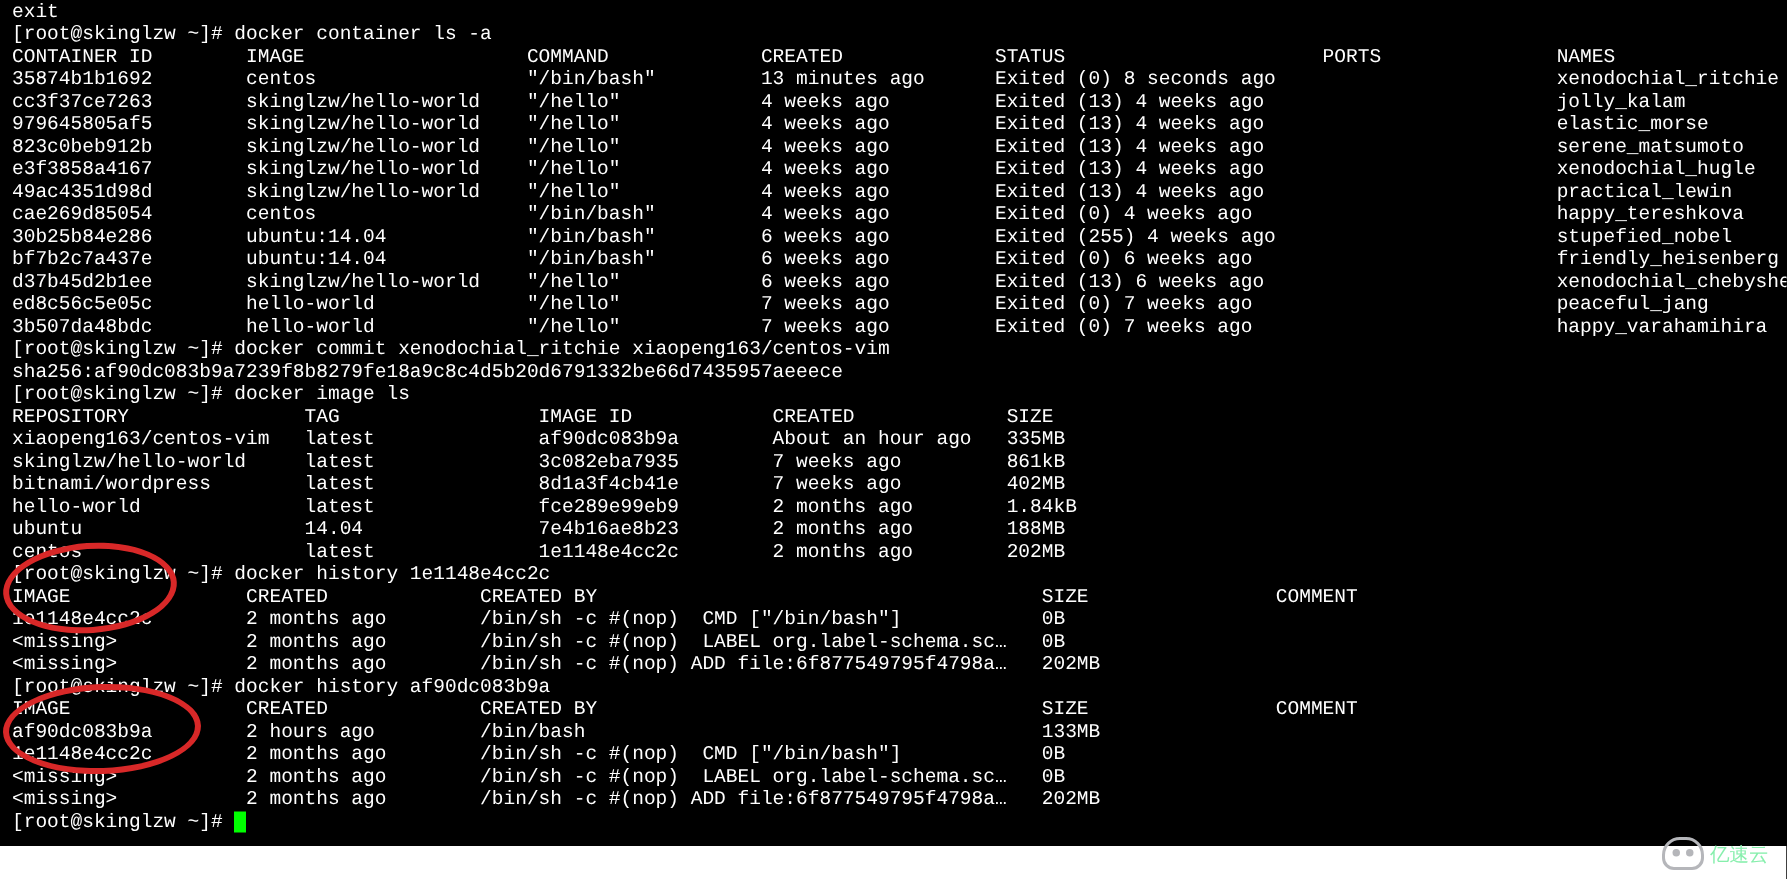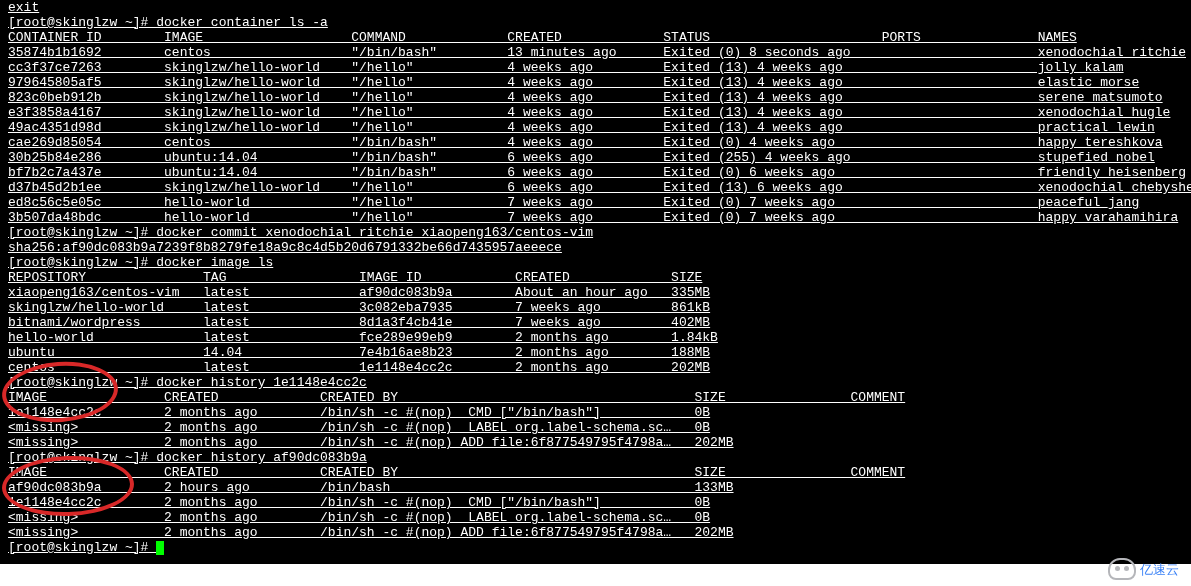--- a/index.html
+++ b/index.html
@@ -9,21 +9,21 @@
       font-family: "Consolas", "Courier New", monospace;
       font-size: 13px;
       line-height: 15px;
       width: 1191px;
       height: 586px;
       padding: 0 8px;
       position: relative;
       overflow: hidden;
     }
     .terminal { white-space: pre; }
-    .line { display: block; text-decoration: underline; }
+    .line { display: block; }
     .cursor {
       display: inline-block;
       width: 8px;
       height: 14px;
       background: #00ff00;
       vertical-align: middle;
     }
     .circle-red {
       position: absolute;
       border: 4px solid #d82828;
@@ -32,21 +32,21 @@
     }
     .circle1 { left: 2px; top: 362px; width: 116px; height: 60px; transform: rotate(-4deg); }
     .circle2 { left: 2px; top: 456px; width: 132px; height: 60px; transform: rotate(-2deg); }
     .watermark {
       position: absolute;
       right: 12px;
       bottom: 6px;
       display: flex;
       align-items: center;
       gap: 4px;
-      color: #3b82f6;
+      color: #86efac;
       font-family: sans-serif;
     }
     .watermark-icon {
       width: 28px; height: 22px;
       border: 2px solid #b5b6ba;
       border-radius: 12px 12px 8px 8px;
       position: relative;
     }
     .watermark-icon::before, .watermark-icon::after {
       content: ""; position: absolute; width: 5px; height: 5px;

